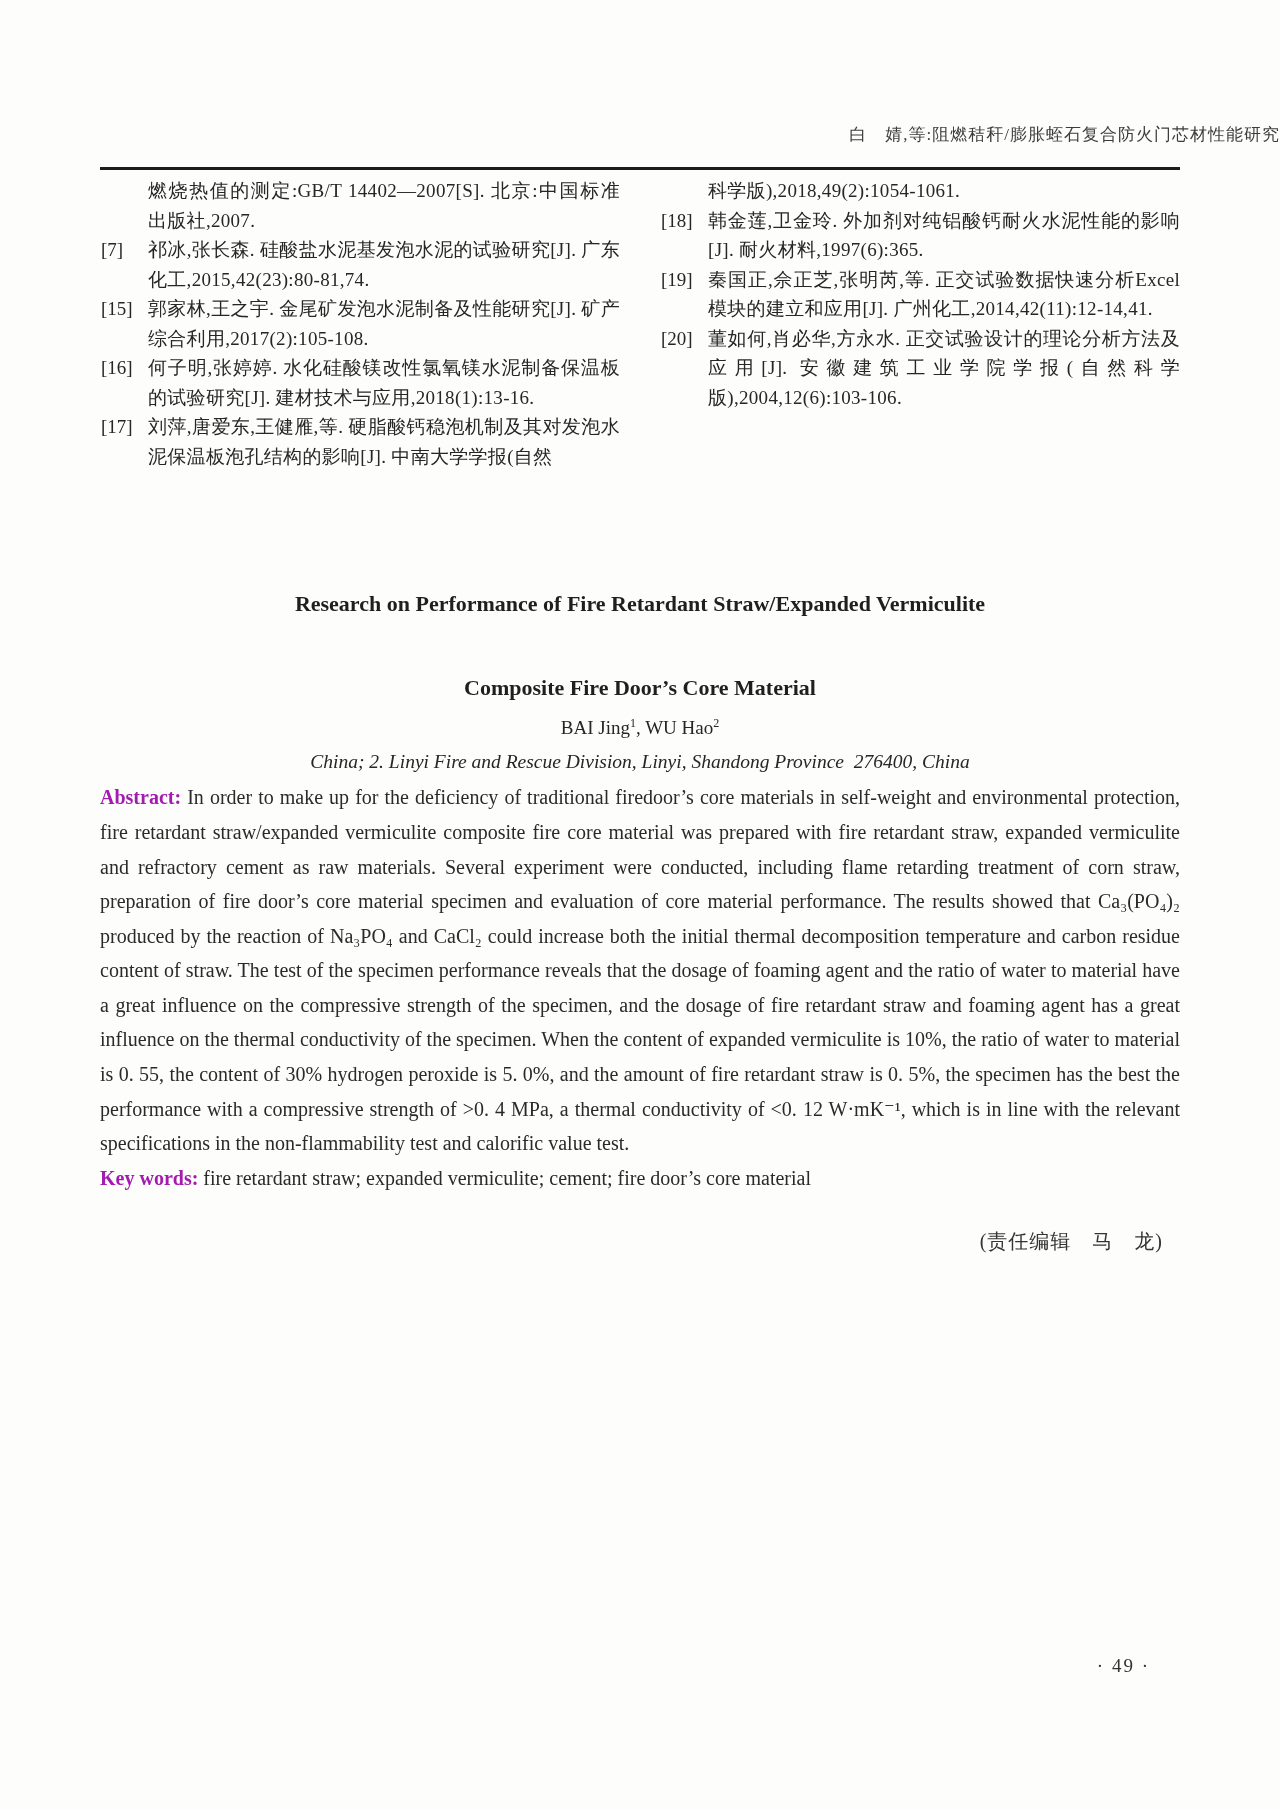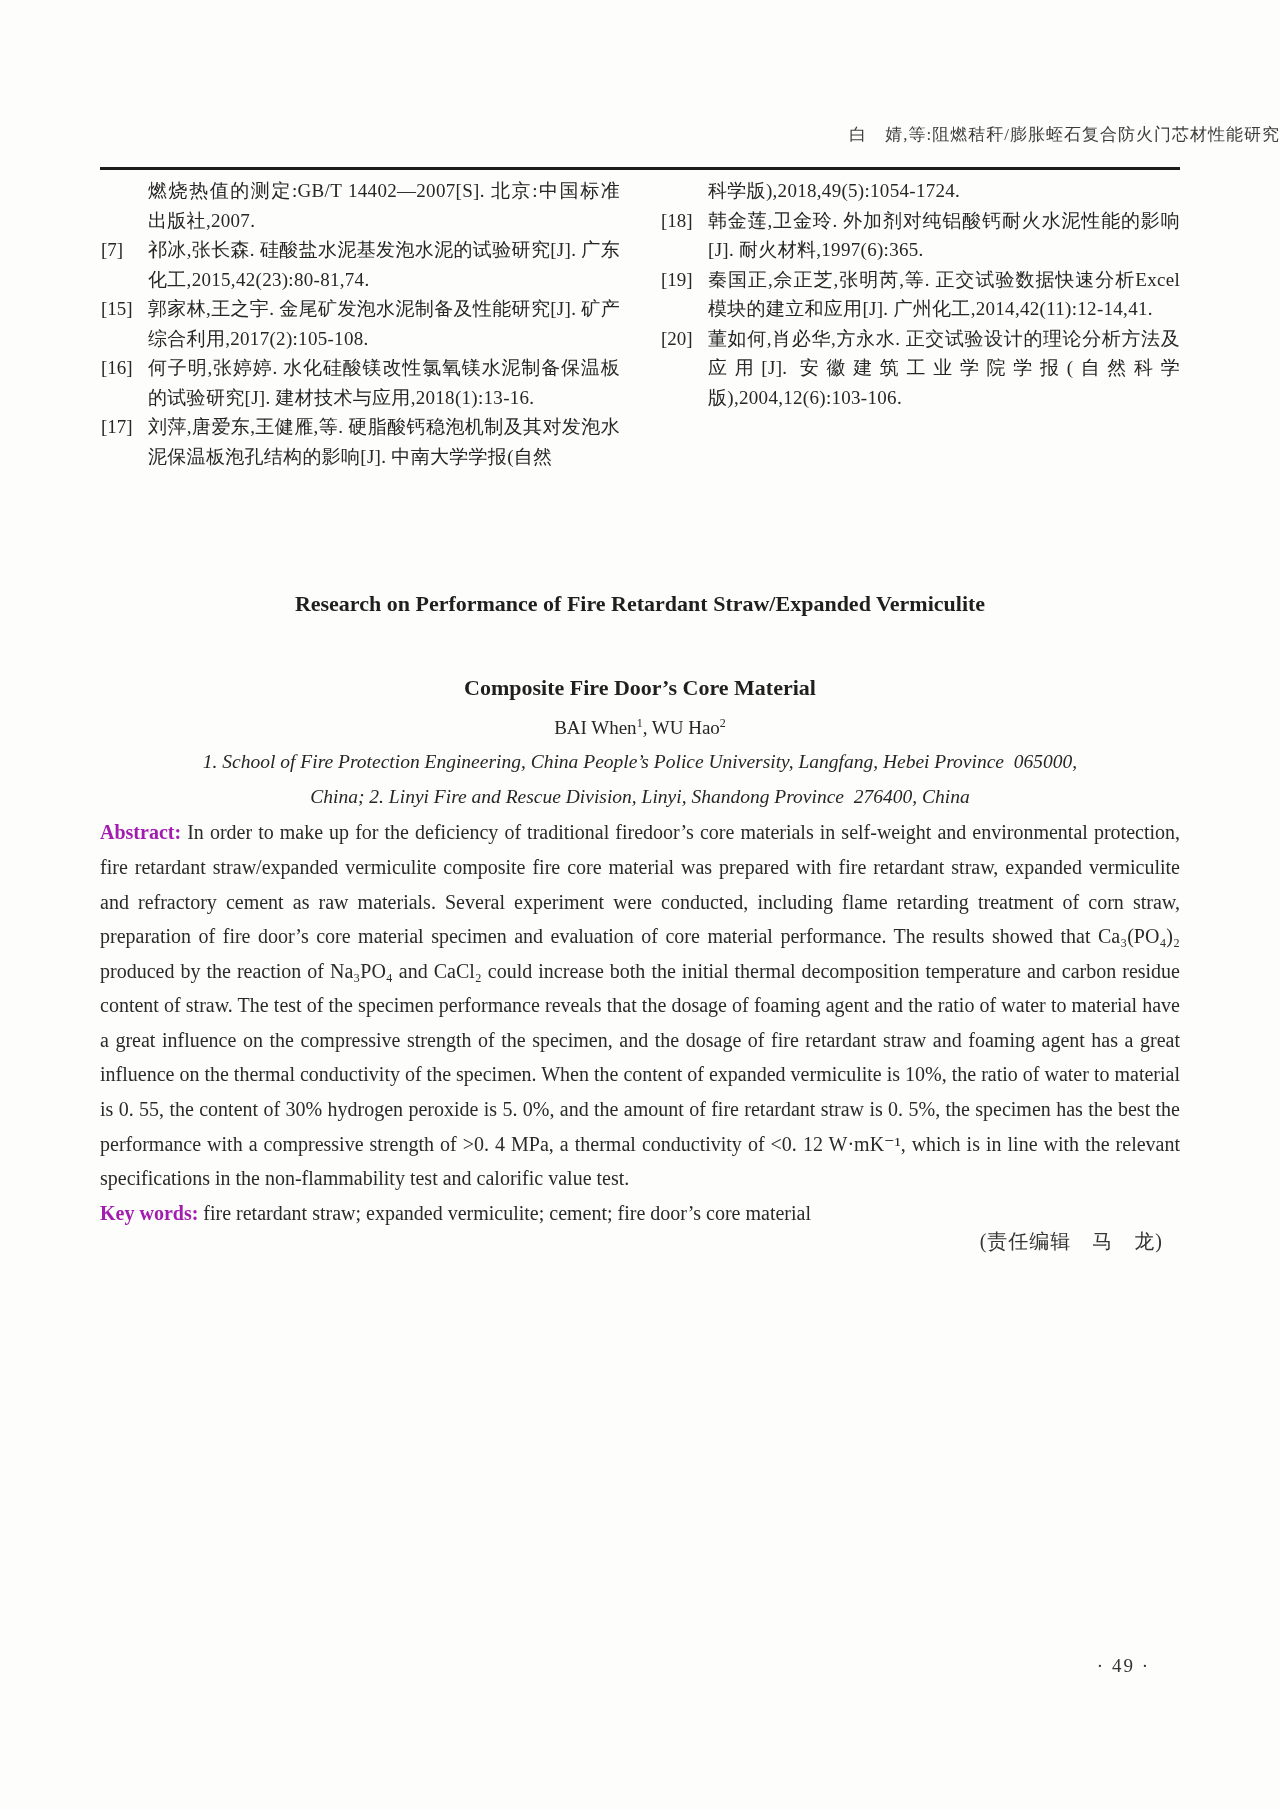--- a/index.html
+++ b/index.html
@@ -79,41 +79,40 @@
       <span class="ref-label">[16]</span>
       <span class="ref-text">何子明,张婷婷. 水化硅酸镁改性氯氧镁水泥制备保温板的试验研究[J]. 建材技术与应用,2018(1):13-16.</span>
     </div>
     <div class="ref">
       <span class="ref-label">[17]</span>
       <span class="ref-text">刘萍,唐爱东,王健雁,等. 硬脂酸钙稳泡机制及其对发泡水泥保温板泡孔结构的影响[J]. 中南大学学报(自然</span>
     </div>
   </div>
   <div class="ref-col">
     <div class="ref cont">
-      <span class="ref-text">科学版),2018,49(5):1054-1724.</span>
+      <span class="ref-text">科学版),2018,49(2):1054-1061.</span>
     </div>
     <div class="ref">
       <span class="ref-label">[18]</span>
       <span class="ref-text">韩金莲,卫金玲. 外加剂对纯铝酸钙耐火水泥性能的影响[J]. 耐火材料,1997(6):365.</span>
     </div>
     <div class="ref">
       <span class="ref-label">[19]</span>
       <span class="ref-text">秦国正,佘正芝,张明芮,等. 正交试验数据快速分析Excel模块的建立和应用[J]. 广州化工,2014,42(11):12-14,41.</span>
     </div>
     <div class="ref">
       <span class="ref-label">[20]</span>
       <span class="ref-text">董如何,肖必华,方永水. 正交试验设计的理论分析方法及应用[J]. 安徽建筑工业学院学报(自然科学版),2004,12(6):103-106.</span>
     </div>
   </div>
 </div>
 
 <div class="article">
   <div class="title-line">Research on Performance of Fire Retardant Straw/Expanded Vermiculite</div>
   <div class="title-line">Composite Fire Door’s Core Material</div>
-  <div class="authors-line"><span>BAI When</span><sup>1</sup><span>, </span><span>WU Hao</span><sup>2</sup></div>
-  <div class="affil">1. School of Fire Protection Engineering, China People’s Police University, Langfang, Hebei Province&nbsp;&nbsp;065000,</div>
+  <div class="authors-line"><span>BAI Jing</span><sup>1</sup><span>, </span><span>WU Hao</span><sup>2</sup></div>
   <div class="affil">China; 2. Linyi Fire and Rescue Division, Linyi, Shandong Province&nbsp;&nbsp;276400, China</div>
   <p class="abstract"><span class="lbl">Abstract:</span> <span>In order to make up for the deficiency of traditional firedoor’s core materials in self-weight and environmental protection, fire retardant straw/expanded vermiculite composite fire core material was prepared with fire retardant straw, expanded vermiculite and refractory cement as raw materials. Several experiment were conducted, including flame retarding treatment of corn straw, preparation of fire door’s core material specimen and evaluation of core material performance. The results showed that Ca₃(PO₄)₂ produced by the reaction of Na₃PO₄ and CaCl₂ could increase both the initial thermal decomposition temperature and carbon residue content of straw. The test of the specimen performance reveals that the dosage of foaming agent and the ratio of water to material have a great influence on the compressive strength of the specimen, and the dosage of fire retardant straw and foaming agent has a great influence on the thermal conductivity of the specimen. When the content of expanded vermiculite is 10%, the ratio of water to material is 0. 55, the content of 30% hydrogen peroxide is 5. 0%, and the amount of fire retardant straw is 0. 5%, the specimen has the best the performance with a compressive strength of &gt;0. 4 MPa, a thermal conductivity of &lt;0. 12 W·mK⁻¹, which is in line with the relevant specifications in the non-flammability test and calorific value test.</span></p>
   <p class="kw"><span class="lbl">Key words:</span> <span>fire retardant straw; expanded vermiculite; cement; fire door’s core material</span></p>
 </div>
 
 <div class="editor-note">(责任编辑　马　龙)</div>
 <div class="page-number">· 49 ·</div>
 
 </body></html>

